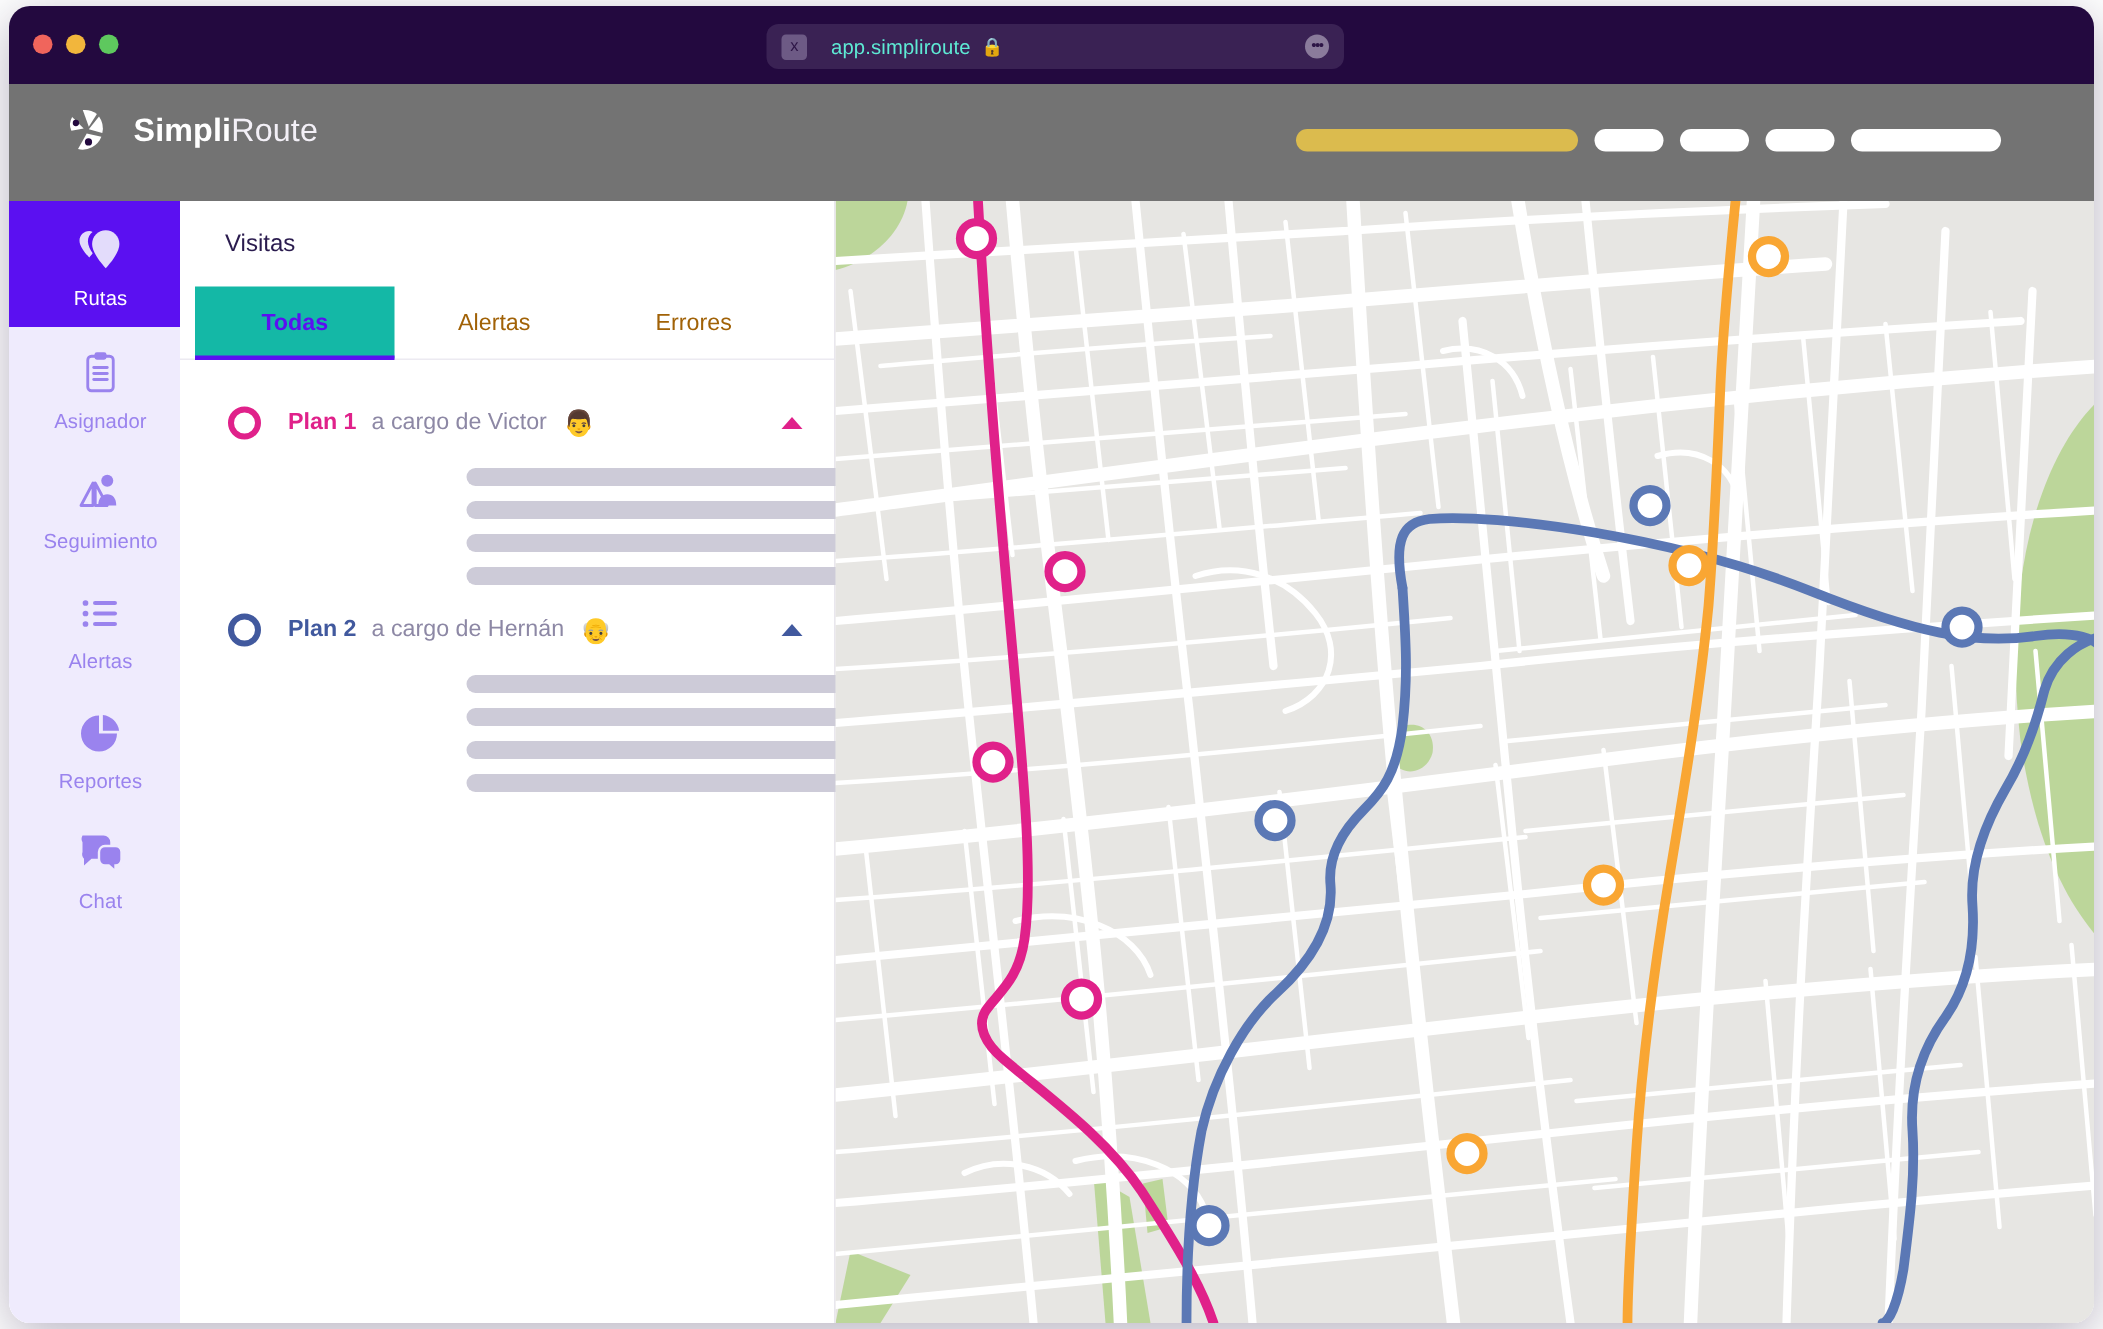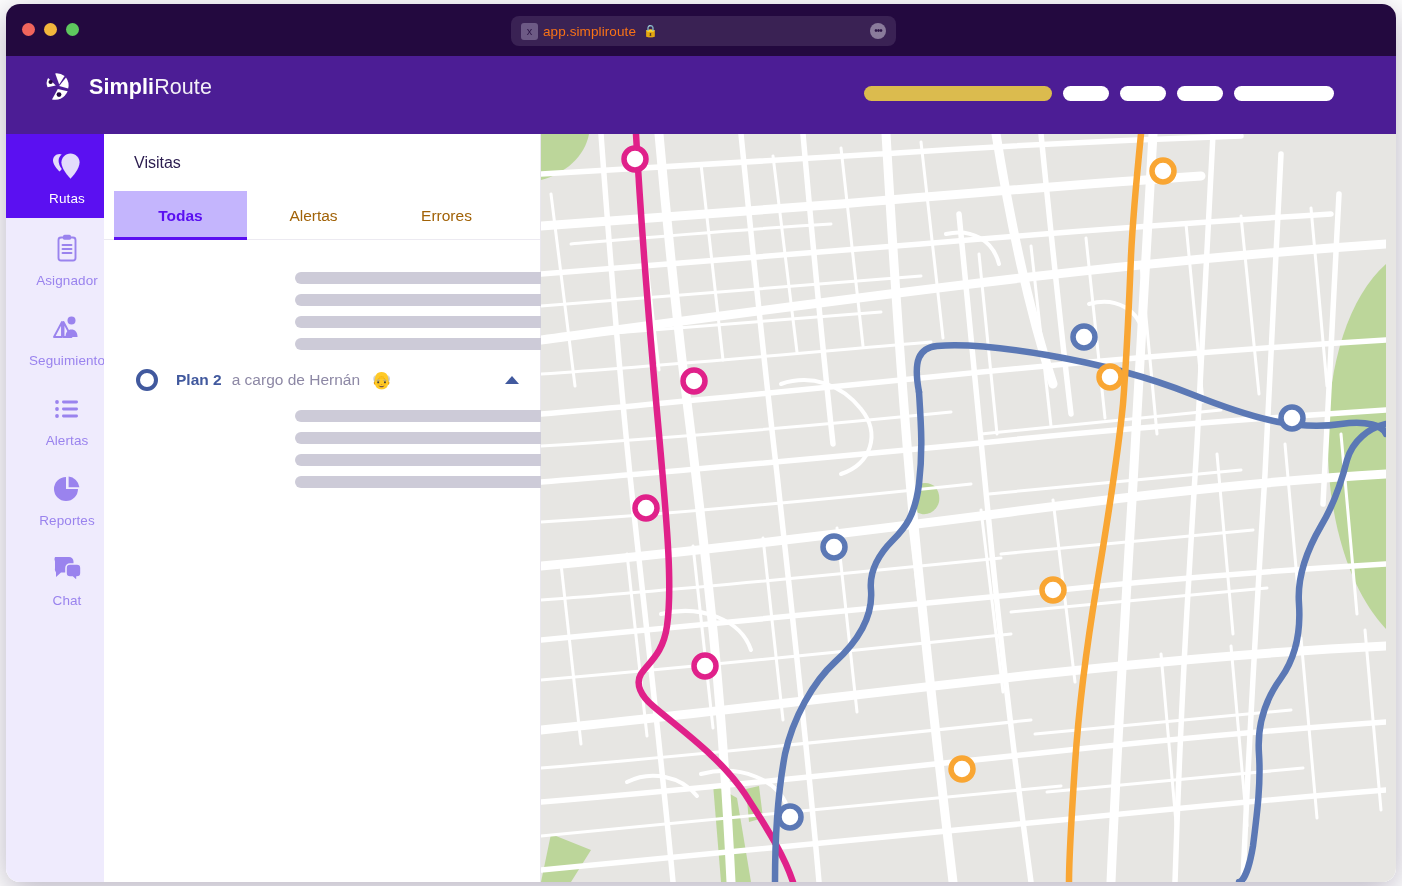--- a/index.html
+++ b/index.html
@@ -41,37 +41,37 @@
     padding: 0 10px;
   }
   .url-x {
     width: 17px; height: 17px; border-radius: 3px;
     background: #6d5a85; color: #2d1546;
     font-size: 11px; line-height: 17px; text-align: center;
     font-family: "Liberation Sans", sans-serif;
     flex: none;
   }
   .url-text {
-    margin-left: 5px;
-    color: #f97316; font-size: 13.5px;
+    margin-left: 16px;
+    color: #5eead4; font-size: 13.5px;
     letter-spacing: .1px;
   }
   .url-lock { margin-left: 7px; font-size: 12px; color: #cfc4dc; }
   .url-more {
     position: absolute; right: 10px; top: 7px;
     width: 16px; height: 16px; border-radius: 50%;
     background: #8a7b9b; color: #2d1546;
     font-size: 10px; line-height: 15px; text-align: center; letter-spacing: -1px;
   }
 
   
   .app-header {
     position: relative;
     height: 78px;
-    background: #4c1d95;
+    background: #737373;
   }
   .logo {
     position: absolute; left: 36px; top: 14px;
     display: flex; align-items: center; gap: 13px;
   }
   .logo-mark { width: 34px; height: 34px; }
   .logo-text { font-size: 21.5px; color: #ffffff; letter-spacing: .1px; }
   .logo-text b { font-weight: 700; }
   .logo-text span { font-weight: 300; color: #f3f0f7; }
 
@@ -85,21 +85,21 @@
   
   .body-row {
     position: relative;
     height: 748px;
     background: #ffffff;
     display: flex;
   }
 
   
   .sidebar {
-    width: 98px; flex: none;
+    width: 114px; flex: none;
     background: #efebfd;
     position: relative;
     padding-top: 0;
   }
   .side-item {
     width: 122px;
     padding: 14px 0 10px;
     text-align: center;
     position: relative;
   }
@@ -157,21 +157,21 @@
     border-bottom: 1px solid #eceaf1;
     padding-left: 10px;
   }
   .tab {
     width: 133px; text-align: center;
     padding: 16px 0 14px;
     font-size: 15.5px; color: #a16207;
     cursor: pointer; position: relative;
   }
   .tab.active {
-    background: #c4b5fd;
+    background: #14b8a6;
     color: #5b10f1; font-weight: 700;
   }
   .tab.active::after {
     content: ""; position: absolute;
     left: 0; right: 0; bottom: -1px; height: 3px;
     background: #5b10f1;
   }
 
   .plan-list { padding: 22px 0 0 0; }
   .plan { margin-bottom: 7px; }
@@ -335,20 +335,27 @@
 
       <div class="tabs">
         <div class="tab active">Todas</div>
         <div class="tab">Alertas</div>
         <div class="tab">Errores</div>
       </div>
 
       <div class="plan-list">
 
         <div class="plan">
+          <div class="plan-head">
+            <span class="ring" style="border-color:#e0218a"></span>
+            <span class="plan-name" style="color:#e0218a">Plan 1</span>
+            <span class="plan-owner">a cargo de Victor</span>
+            <span class="plan-emoji">👨</span>
+            <span class="tri" style="border-bottom-color:#e0218a"></span>
+          </div>
           <div class="skel-wrap">
             <div class="skel"></div>
             <div class="skel"></div>
             <div class="skel"></div>
             <div class="skel"></div>
           </div>
         </div>
 
         <div class="plan">
           <div class="plan-head">

